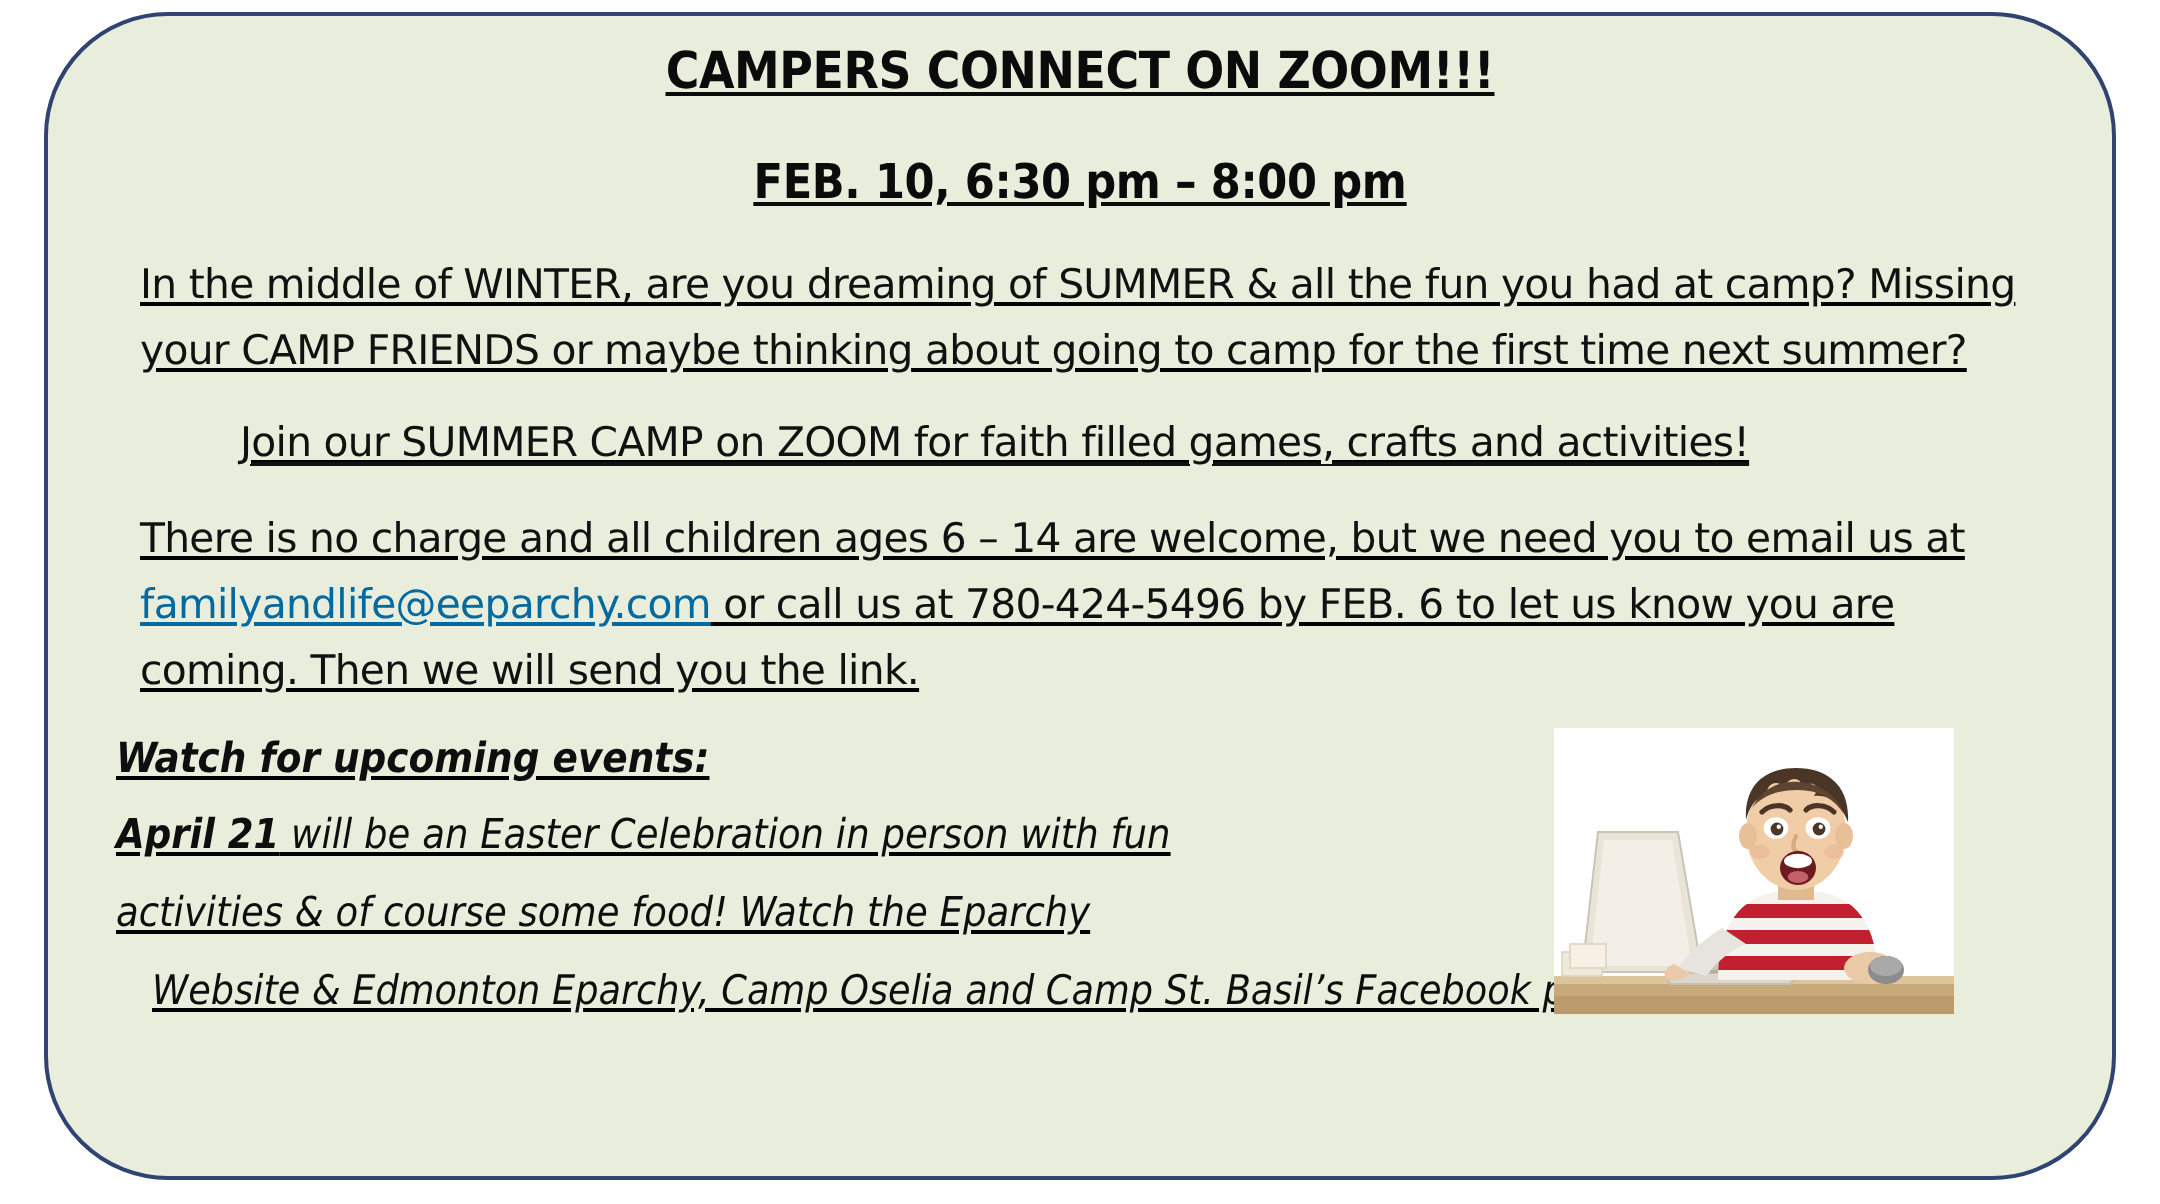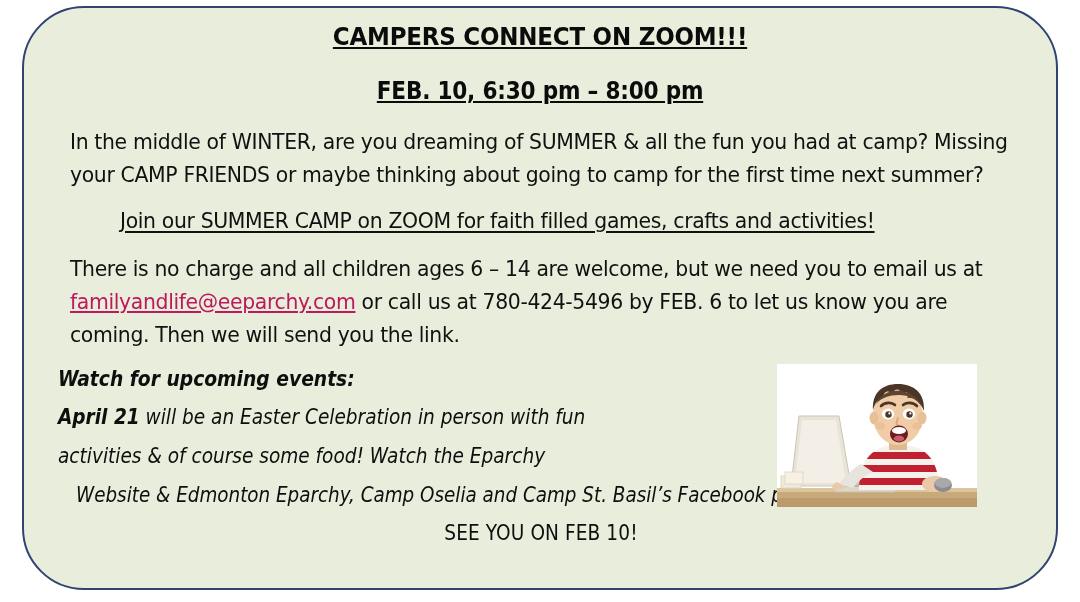--- a/index.html
+++ b/index.html
@@ -18,20 +18,21 @@
     position: absolute;
     left: 22px;
     top: 6px;
     width: 1036px;
     height: 584px;
     background: #e8eedb;
     border: 2px solid #2f4471;
     border-radius: 62px;
     box-sizing: border-box;
     overflow: hidden;
+    text-decoration: underline;
   }
 
   
   .heading {
     text-align: center;
     font-family: "DejaVu Sans Condensed", "Liberation Sans Narrow", "Liberation Sans", sans-serif;
     font-weight: bold;
     color: #0b0b0b;
     letter-spacing: -0.2px;
   }
@@ -81,21 +82,21 @@
   }
   #line-join span.u {
     text-decoration: underline;
     text-underline-offset: 3px;
     text-decoration-thickness: 1.5px;
   }
 
   #para-charge { margin-top: 15px; }
 
   a.maillink, span.maillink {
-    color: #be185d;
+    color: #0369a1;
     text-decoration: underline;
     text-underline-offset: 2px;
     text-decoration-thickness: 1.5px;
   }
 
   
   .ital-cond {
     font-family: "DejaVu Sans Condensed", "Liberation Sans Narrow", "Liberation Sans", sans-serif;
     font-style: italic;
     color: #0e0e0e;
@@ -159,21 +160,20 @@
     <p id="para-charge" class="para"><span>There is no charge and all children ages 6 – 14 are welcome, but we need you to email us at </span><a class="maillink" href="#">familyandlife@eeparchy.com</a><span> or call us at 780-424-5496 by FEB. 6 to let us know you are coming. Then we will send you the link.</span></p>
 
     <p id="events-heading" class="ital-cond">Watch for upcoming events:</p>
 
     <p id="events-line1" class="ital-cond"><b>April 21</b><span> will be an Easter Celebration in person with fun</span></p>
 
     <p id="events-line2" class="ital-cond">activities &amp; of course some food! Watch the Eparchy</p>
 
     <p id="events-line3" class="ital-cond">Website &amp; Edmonton Eparchy, Camp Oselia and Camp St. Basil’s Facebook pages for more info.</p>
 
-    <div id="closing">SEE YOU ON FEB 10!</div>
 
   </div>
 
   <div id="photo">
     <svg width="200" height="143" viewBox="0 0 200 143" xmlns="http://www.w3.org/2000/svg">
       <rect x="0" y="0" width="200" height="143" fill="#ffffff"></rect>
 
       <rect x="0" y="124" width="200" height="19" fill="#c8a979"></rect>
       <rect x="0" y="124" width="200" height="4" fill="#dcc49b"></rect>
       <rect x="0" y="134" width="200" height="9" fill="#b08f62" opacity="0.55"></rect>

